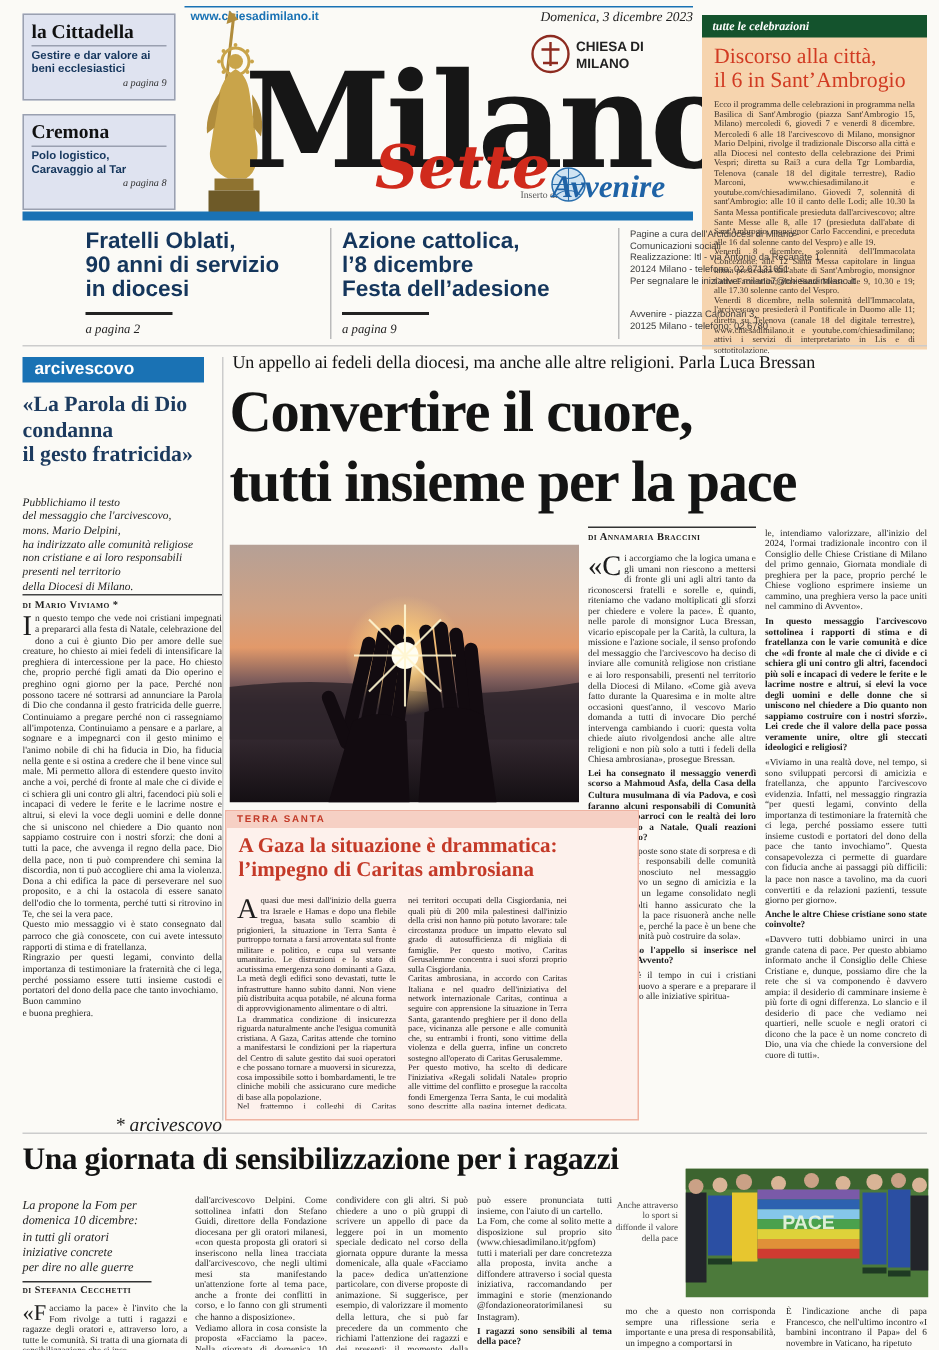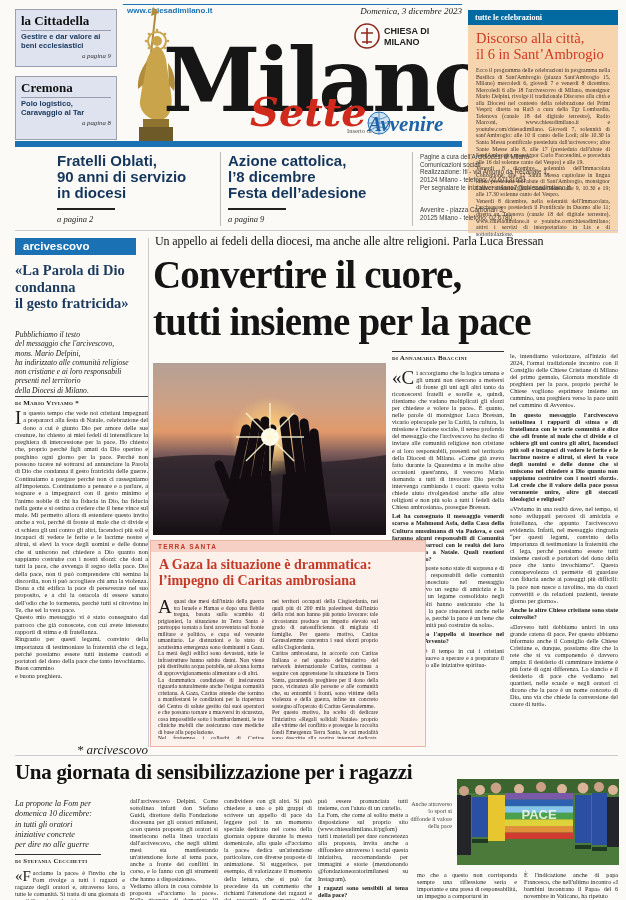--- a/index.html
+++ b/index.html
@@ -32,21 +32,21 @@
   .milano{left:163px;top:36px;font-family:"DejaVu Serif",serif;font-size:88px;line-height:88px;font-weight:bold;letter-spacing:-3px;color:#161616;}
   .sette{left:250px;top:92px;font-family:"DejaVu Serif",serif;font-size:40px;line-height:40px;font-style:italic;font-weight:bold;color:#d02a1c;}
   .chiesalogo{left:352px;top:20px;}
   .chiesalogo text{font-family:"Liberation Sans",sans-serif;font-weight:bold;}
   .inserto{left:347px;top:127px;font-size:6.5px;color:#555;}
   .avvlogo{left:366px;top:108px;}
   .bluebar{left:15px;top:141px;width:447px;height:6px;background:#1a72b4;}
 
   
   .celbox{left:468px;top:10px;width:150px;height:223px;box-sizing:border-box;background:#f6d4ae;}
-  .celtag{background:#0369a1;color:#fff;font-size:8px;font-weight:bold;padding:3px 0 3px 7px;}
+  .celtag{background:#14532d;color:#fff;font-size:8px;font-style:italic;font-weight:bold;padding:3px 0 3px 7px;}
   .celtitle{color:#d13a22;font-size:14.5px;line-height:15.5px;padding:6px 8px 4px 8px;}
   .celbody{padding:1px 8px;font-size:5.8px;line-height:6.55px;color:#3a332d;}
 
   
   .teaser{top:153px;width:160px;}
   .teaser1{left:57px;} .teaser2{left:228px;}
   .teaser-title{font-family:"Liberation Sans",sans-serif;font-size:15px;line-height:16px;font-weight:bold;color:#15365c;}
   .teaser-rule{width:58px;height:2px;background:#222;margin:7px 0 4px 0;}
   .teaser-page{font-size:8.5px;font-style:italic;color:#222;}
   .vdiv{width:1px;background:#bbb;top:152px;height:74px;}

